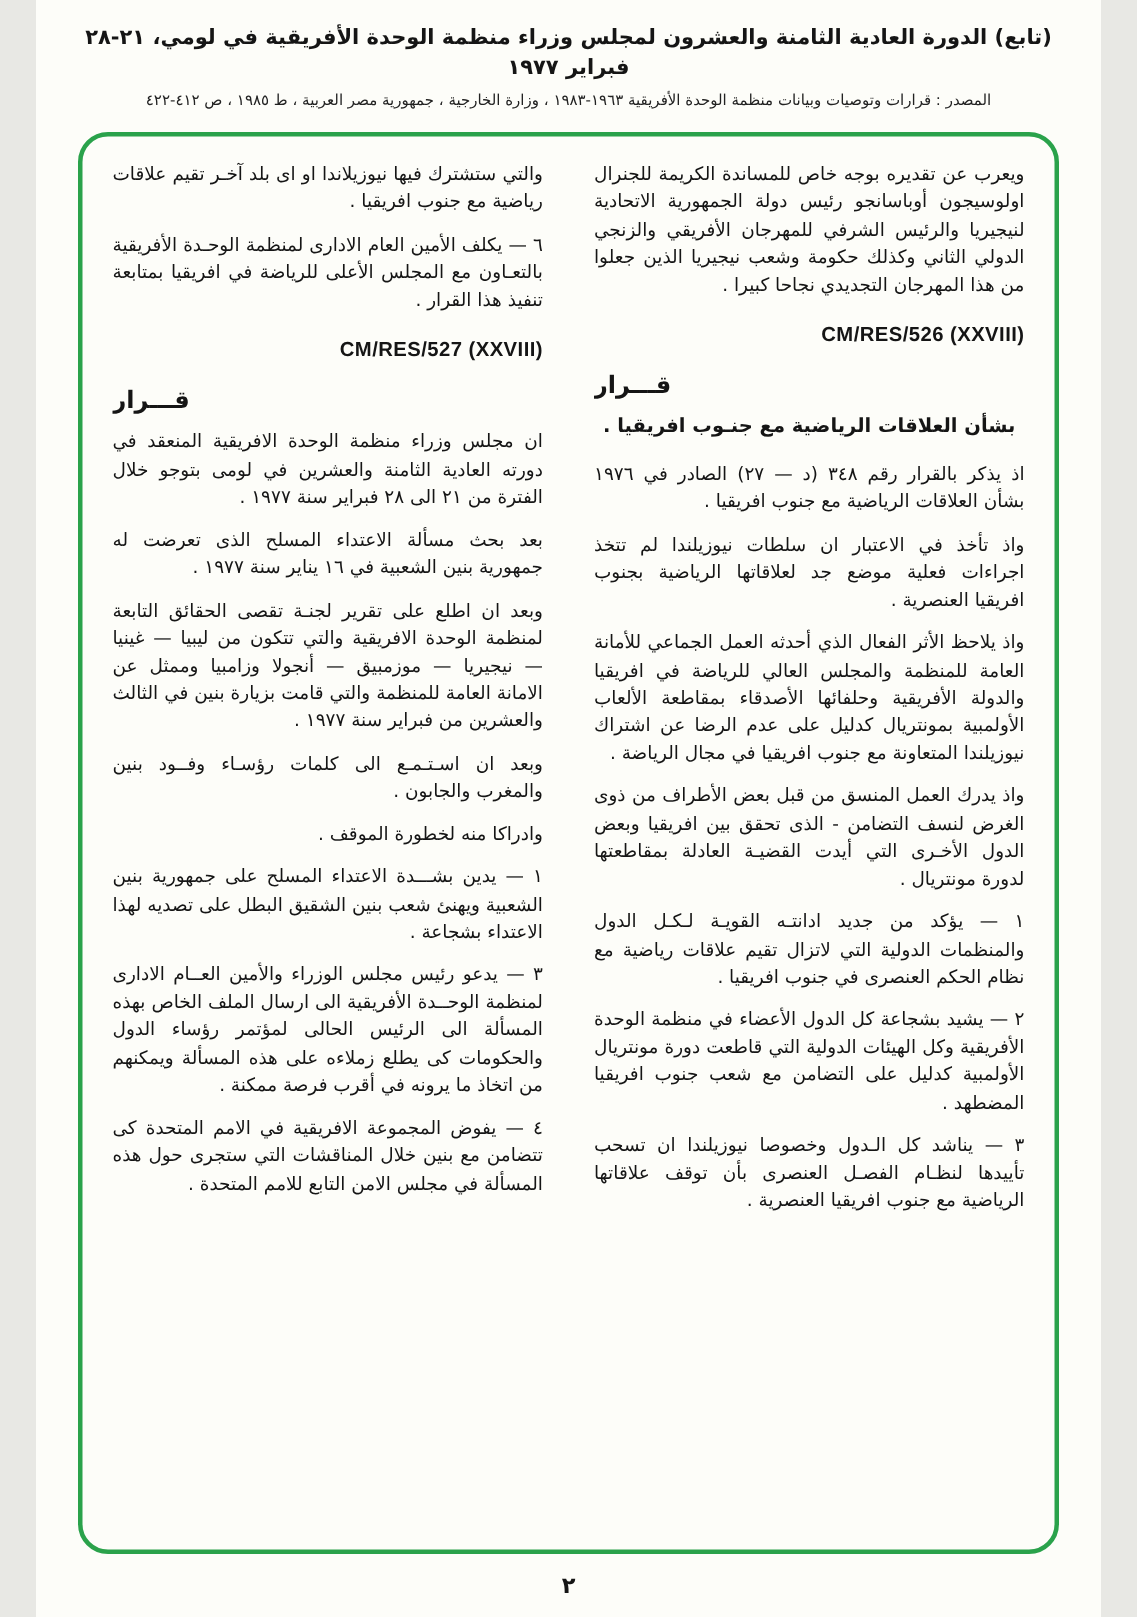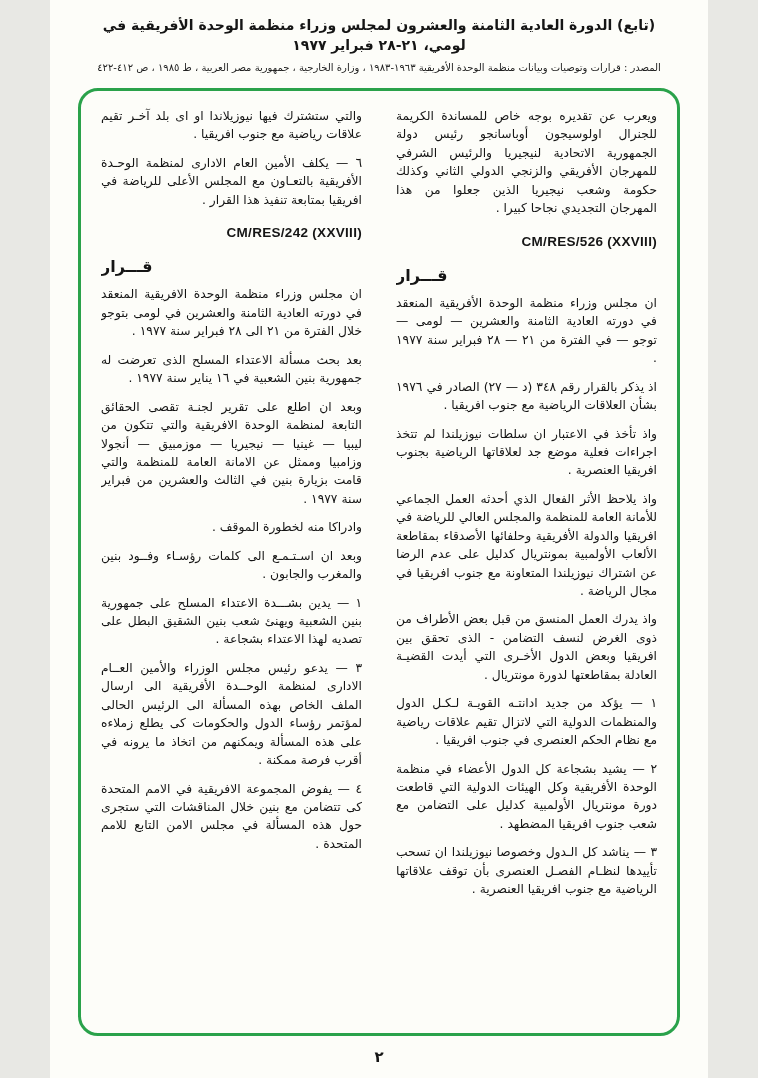--- a/index.html
+++ b/index.html
@@ -2,21 +2,21 @@
 <html lang="ar"><head>
 <meta charset="utf-8">
 <style>
   html, body {
     margin: 0;
     padding: 0;
     background: #e8e8e4;
   }
   .page {
     position: relative;
-    width: 658px;
+    width: 710px;
     height: 1078px;
     margin: 0 auto;
     background: #fdfdf9;
     font-family: "DejaVu Sans", sans-serif;
     color: #151515;
     overflow: hidden;
   }
   .header {
     direction: rtl;
     text-align: center;
@@ -104,39 +104,39 @@
     <div class="header-title">(تابع) الدورة العادية الثامنة والعشرون لمجلس وزراء منظمة الوحدة الأفريقية في لومي، ٢١-٢٨ فبراير ١٩٧٧</div>
     <div class="header-source">المصدر : قرارات وتوصيات وبيانات منظمة الوحدة الأفريقية ١٩٦٣-١٩٨٣ ، وزارة الخارجية ، جمهورية مصر العربية ، ط ١٩٨٥ ، ص ٤١٢-٤٢٢</div>
   </div>
 
   <div class="content-frame">
     <div class="columns">
       <div class="col">
           <div class="para">ويعرب عن تقديره بوجه خاص للمساندة الكريمة للجنرال اولوسيجون أوباسانجو رئيس دولة الجمهورية الاتحادية لنيجيريا والرئيس الشرفي للمهرجان الأفريقي والزنجي الدولي الثاني وكذلك حكومة وشعب نيجيريا الذين جعلوا من هذا المهرجان التجديدي نجاحا كبيرا .</div>
           <div class="res-ref">CM/RES/526 (XXVIII)</div>
           <div class="res-title">قـــرار</div>
-          <div class="para">ان مجلس وزراء منظمة الوحدة الأفريقية المنعقد في دورته العادية الثامنة والعشرين — لومى — توجو — في الفترة من ٢١ — ٢٨ فبراير سنة ١٩٧٧ .</div>
+          <div class="res-subject">بشأن العلاقات الرياضية مع جنـوب افريقيا .</div>
           <div class="para">اذ يذكر بالقرار رقم ٣٤٨ (د — ٢٧) الصادر في ١٩٧٦ بشأن العلاقات الرياضية مع جنوب افريقيا .</div>
           <div class="para">واذ تأخذ في الاعتبار ان سلطات نيوزيلندا لم تتخذ اجراءات فعلية موضع جد لعلاقاتها الرياضية بجنوب افريقيا العنصرية .</div>
           <div class="para">واذ يلاحظ الأثر الفعال الذي أحدثه العمل الجماعي للأمانة العامة للمنظمة والمجلس العالي للرياضة في افريقيا والدولة الأفريقية وحلفائها الأصدقاء بمقاطعة الألعاب الأولمبية بمونتريال كدليل على عدم الرضا عن اشتراك نيوزيلندا المتعاونة مع جنوب افريقيا في مجال الرياضة .</div>
           <div class="para">واذ يدرك العمل المنسق من قبل بعض الأطراف من ذوى الغرض لنسف التضامن - الذى تحقق بين افريقيا وبعض الدول الأخـرى التي أيدت القضيـة العادلة بمقاطعتها لدورة مونتريال .</div>
           <div class="para">١ — يؤكد من جديد ادانتـه القويـة لـكـل الدول والمنظمات الدولية التي لاتزال تقيم علاقات رياضية مع نظام الحكم العنصرى في جنوب افريقيا .</div>
           <div class="para">٢ — يشيد بشجاعة كل الدول الأعضاء في منظمة الوحدة الأفريقية وكل الهيئات الدولية التي قاطعت دورة مونتريال الأولمبية كدليل على التضامن مع شعب جنوب افريقيا المضطهد .</div>
           <div class="para">٣ — يناشد كل الـدول وخصوصا نيوزيلندا ان تسحب تأييدها لنظـام الفصـل العنصرى بأن توقف علاقاتها الرياضية مع جنوب افريقيا العنصرية .</div>
         </div>
       <div class="col">
           <div class="para">والتي ستشترك فيها نيوزيلاندا او اى بلد آخـر تقيم علاقات رياضية مع جنوب افريقيا .</div>
           <div class="para">٦ — يكلف الأمين العام الادارى لمنظمة الوحـدة الأفريقية بالتعـاون مع المجلس الأعلى للرياضة في افريقيا بمتابعة تنفيذ هذا القرار .</div>
-          <div class="res-ref">CM/RES/242 (XXVIII)</div>
+          <div class="res-ref">CM/RES/527 (XXVIII)</div>
           <div class="res-title">قـــرار</div>
           <div class="para">ان مجلس وزراء منظمة الوحدة الافريقية المنعقد في دورته العادية الثامنة والعشرين في لومى بتوجو خلال الفترة من ٢١ الى ٢٨ فبراير سنة ١٩٧٧ .</div>
           <div class="para">بعد بحث مسألة الاعتداء المسلح الذى تعرضت له جمهورية بنين الشعبية في ١٦ يناير سنة ١٩٧٧ .</div>
           <div class="para">وبعد ان اطلع على تقرير لجنـة تقصى الحقائق التابعة لمنظمة الوحدة الافريقية والتي تتكون من ليبيا — غينيا — نيجيريا — موزمبيق — أنجولا وزامبيا وممثل عن الامانة العامة للمنظمة والتي قامت بزيارة بنين في الثالث والعشرين من فبراير سنة ١٩٧٧ .</div>
+          <div class="para">وبعد ان اسـتـمـع الى كلمات رؤسـاء وفــود بنين والمغرب والجابون .</div>
           <div class="para">وادراكا منه لخطورة الموقف .</div>
-          <div class="para">وبعد ان اسـتـمـع الى كلمات رؤسـاء وفــود بنين والمغرب والجابون .</div>
           <div class="para">١ — يدين بشـــدة الاعتداء المسلح على جمهورية بنين الشعبية ويهنئ شعب بنين الشقيق البطل على تصديه لهذا الاعتداء بشجاعة .</div>
           <div class="para">٣ — يدعو رئيس مجلس الوزراء والأمين العــام الادارى لمنظمة الوحــدة الأفريقية الى ارسال الملف الخاص بهذه المسألة الى الرئيس الحالى لمؤتمر رؤساء الدول والحكومات كى يطلع زملاءه على هذه المسألة ويمكنهم من اتخاذ ما يرونه في أقرب فرصة ممكنة .</div>
           <div class="para">٤ — يفوض المجموعة الافريقية في الامم المتحدة كى تتضامن مع بنين خلال المناقشات التي ستجرى حول هذه المسألة في مجلس الامن التابع للامم المتحدة .</div>
         </div>
     </div>
   </div>
 
   <div class="page-number">٢</div>
 
 </div>

